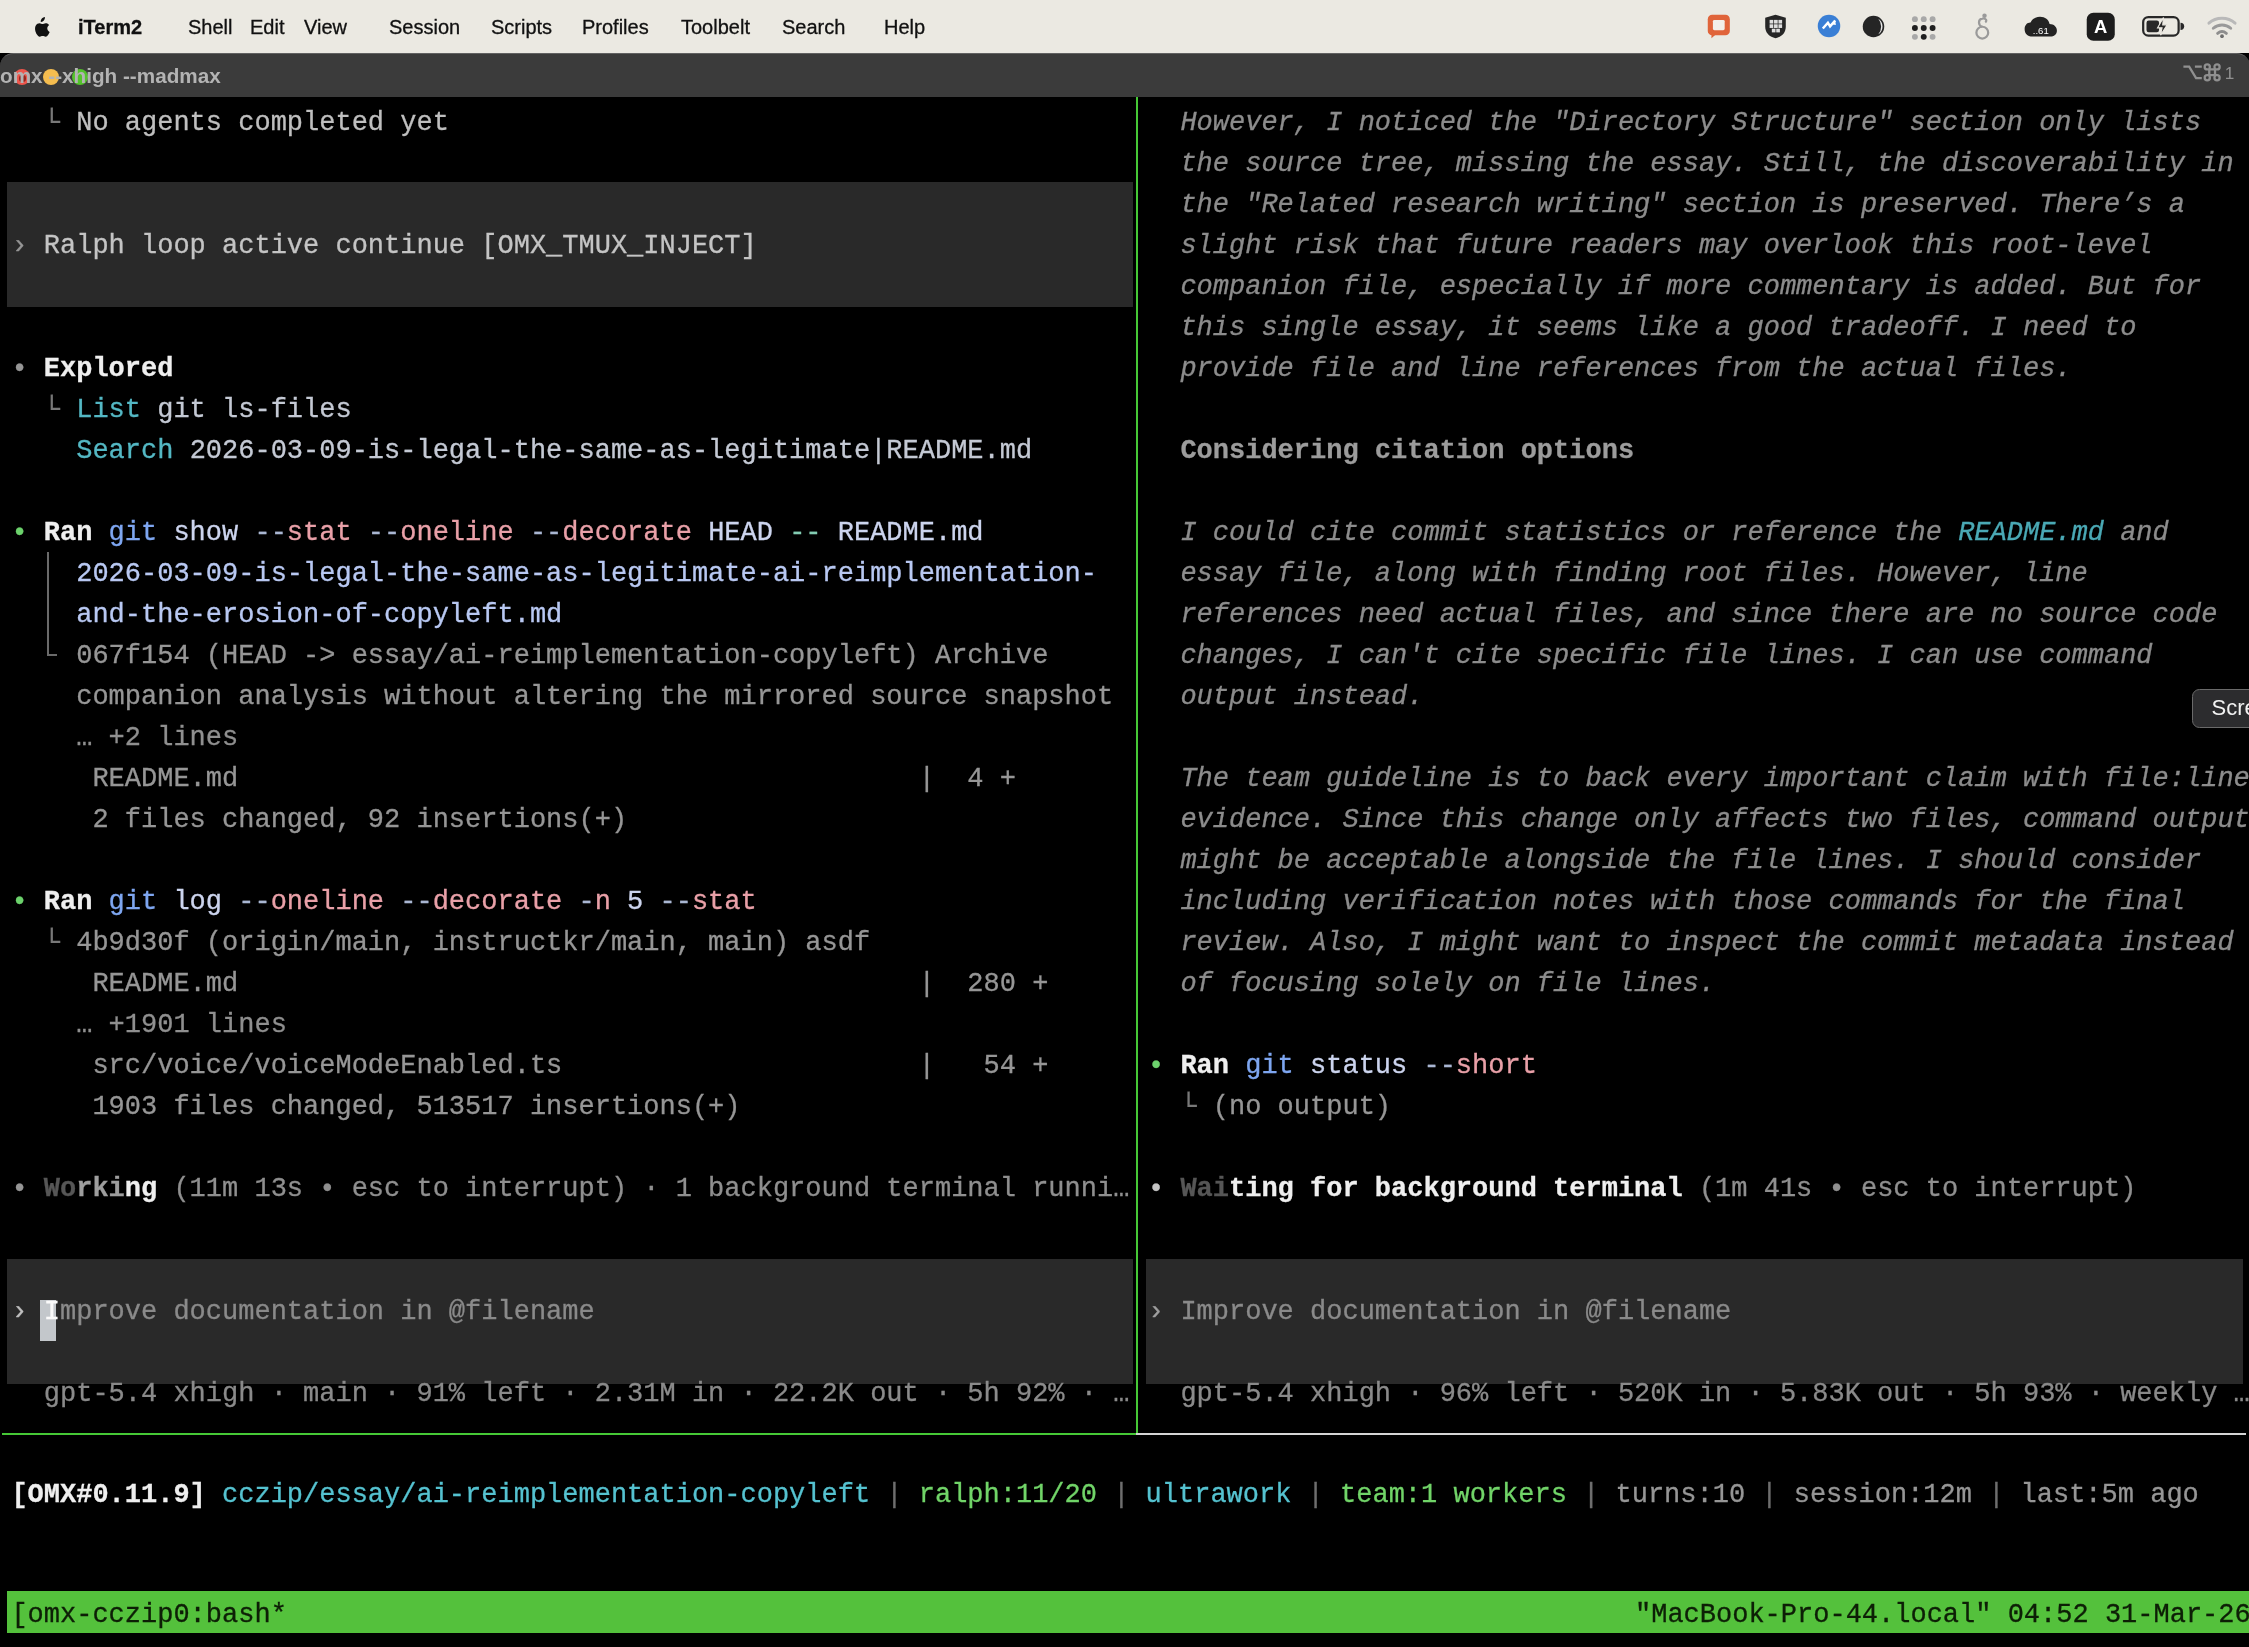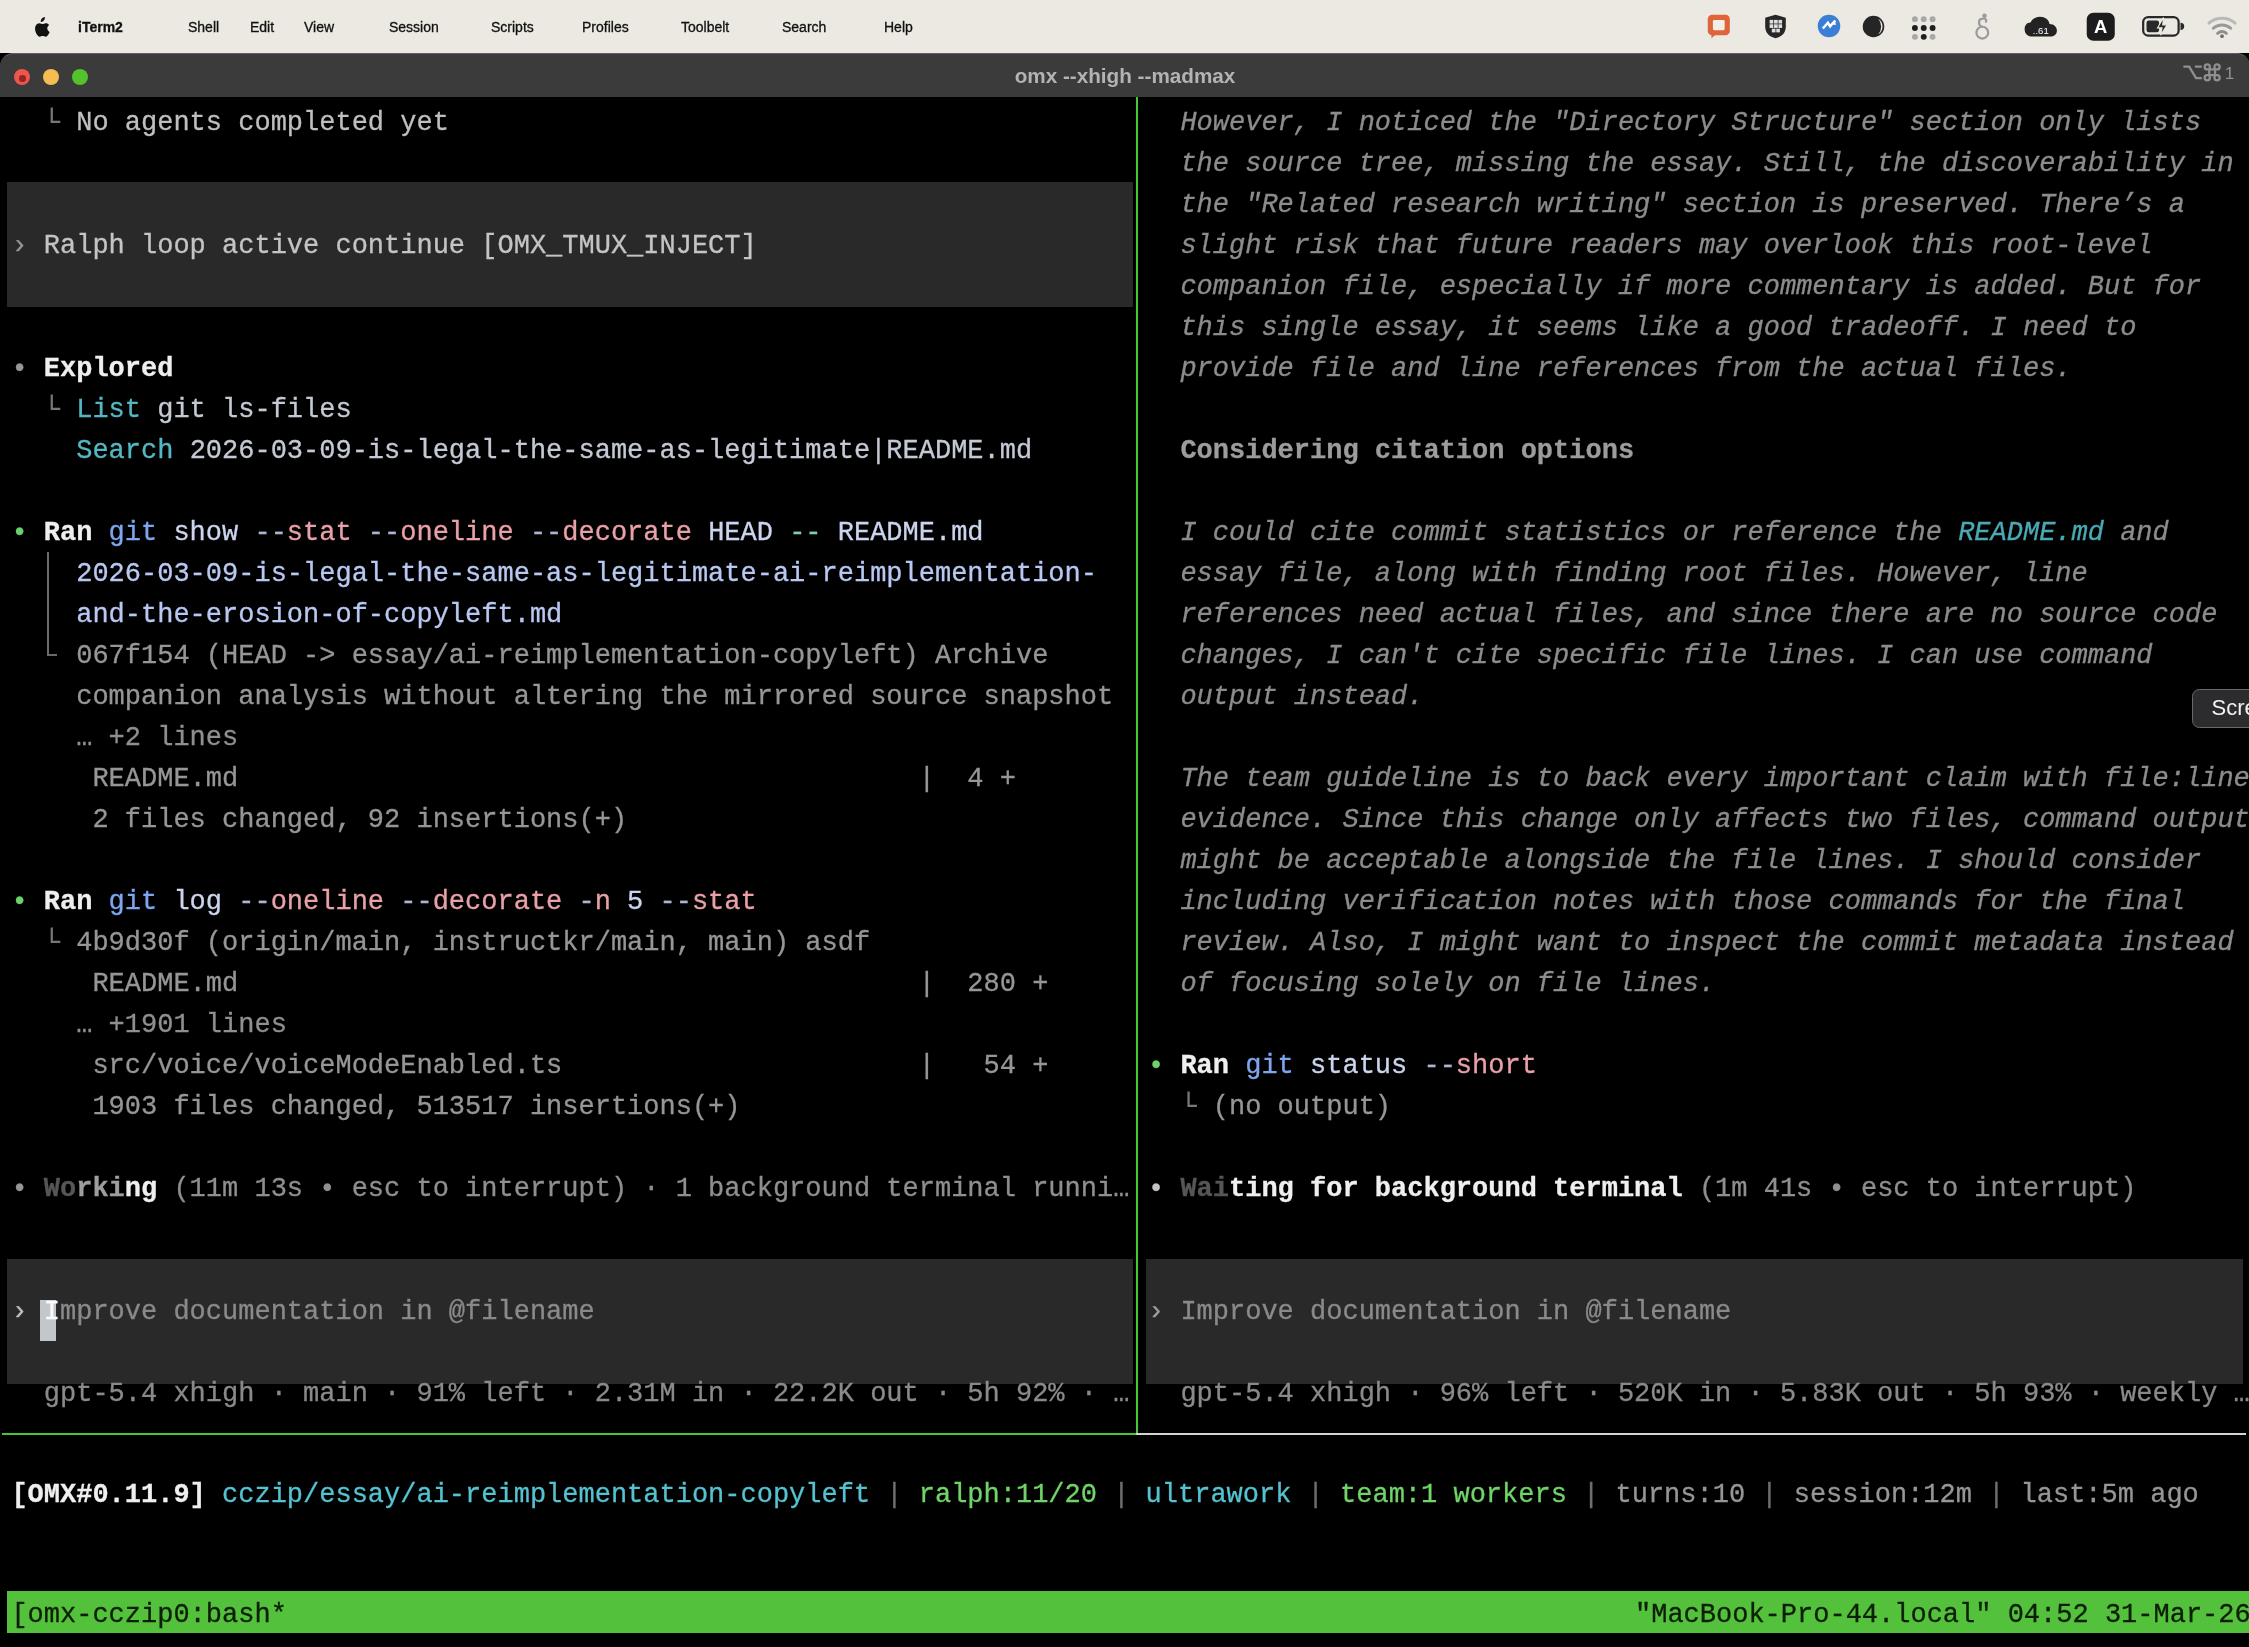--- a/index.html
+++ b/index.html
@@ -1,23 +1,23 @@
 <!DOCTYPE html>
 <html style="font-size:11.8px"><head><meta charset="utf-8">
 <style>
 *{margin:0;padding:0;box-sizing:border-box}
 html,body{width:2250px;height:1648px;background:#000;overflow:hidden}
 body{position:relative;font-family:"Liberation Sans",sans-serif}
 .menubar{position:absolute;left:0;top:0;width:2250px;height:53px;background:#ebe9e2}
-.mi{position:absolute;top:0;height:53px;line-height:55px;font-size:14px;color:#111;letter-spacing:0;-webkit-text-stroke:0.3px #111}
+.mi{position:absolute;top:0;height:53px;line-height:55px;font-size:20px;color:#111;letter-spacing:0;-webkit-text-stroke:0.3px #111}
 .appl{position:absolute;left:32px;top:17px}
 .ic{position:absolute}
 .titlebar{position:absolute;left:0;top:53px;width:2250px;height:44px;background:#3b3b3b;border-radius:13.3px 13.3px 0 0;border-top:1.5px solid #616161;box-sizing:border-box}
 .trl{position:absolute;top:69px;width:16px;height:16px;border-radius:50%}
-.title{position:absolute;top:53px;left:0;width:2250px;height:44px;text-align:center;line-height:45px;font-size:20.7px;font-weight:bold;color:#b3b3b3}
+.title{position:absolute;top:53px;left:0;width:2250px;height:44px;text-align:left;line-height:45px;font-size:20.7px;font-weight:bold;color:#b3b3b3}
 .term{position:absolute;left:0;top:97px;width:2250px;height:1551px;background:#000}
 pre{position:absolute;margin:4px;font-family:"Liberation Mono",monospace;font-size:27px;line-height:41px;white-space:pre;-webkit-text-stroke:0.3px currentColor}
 
 .b{font-weight:bold}
 .wh{color:#efefef}
 .gy{color:#969696}
 .g2{color:#8f8f8f}
 .dg{color:#787878}
 .gn{color:#6cd26c}
 .bl{color:#7ea6f0}

